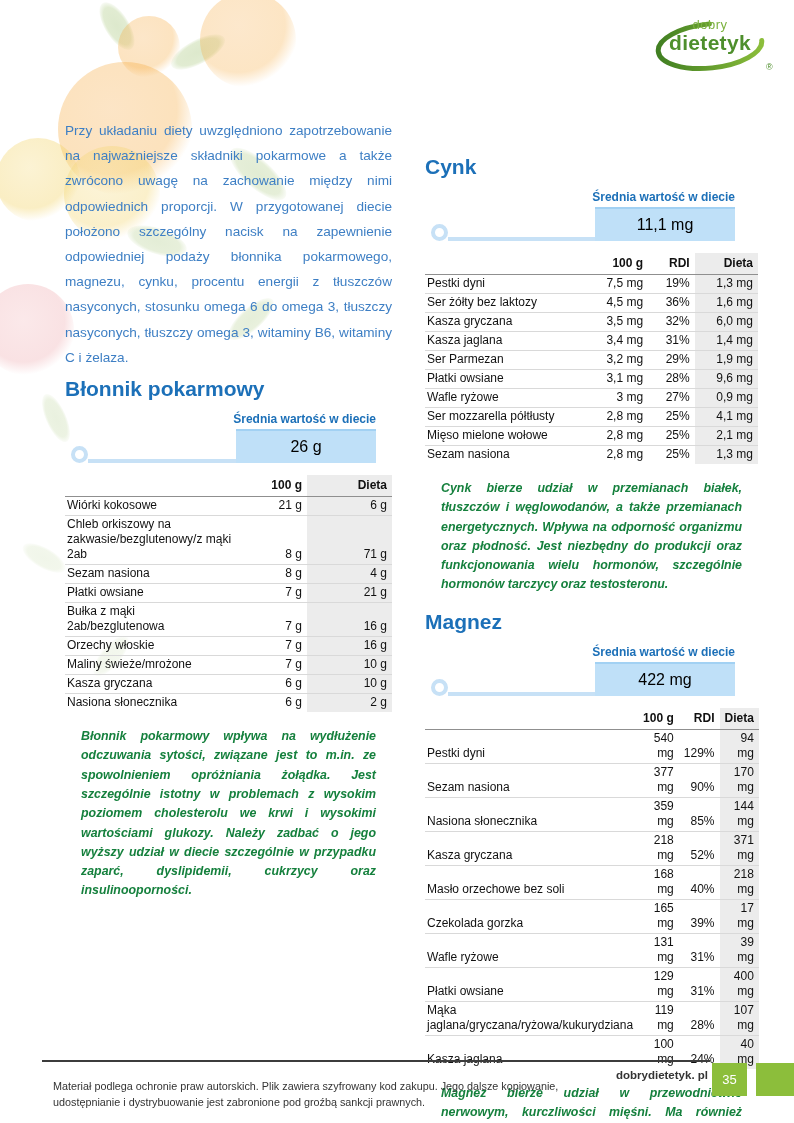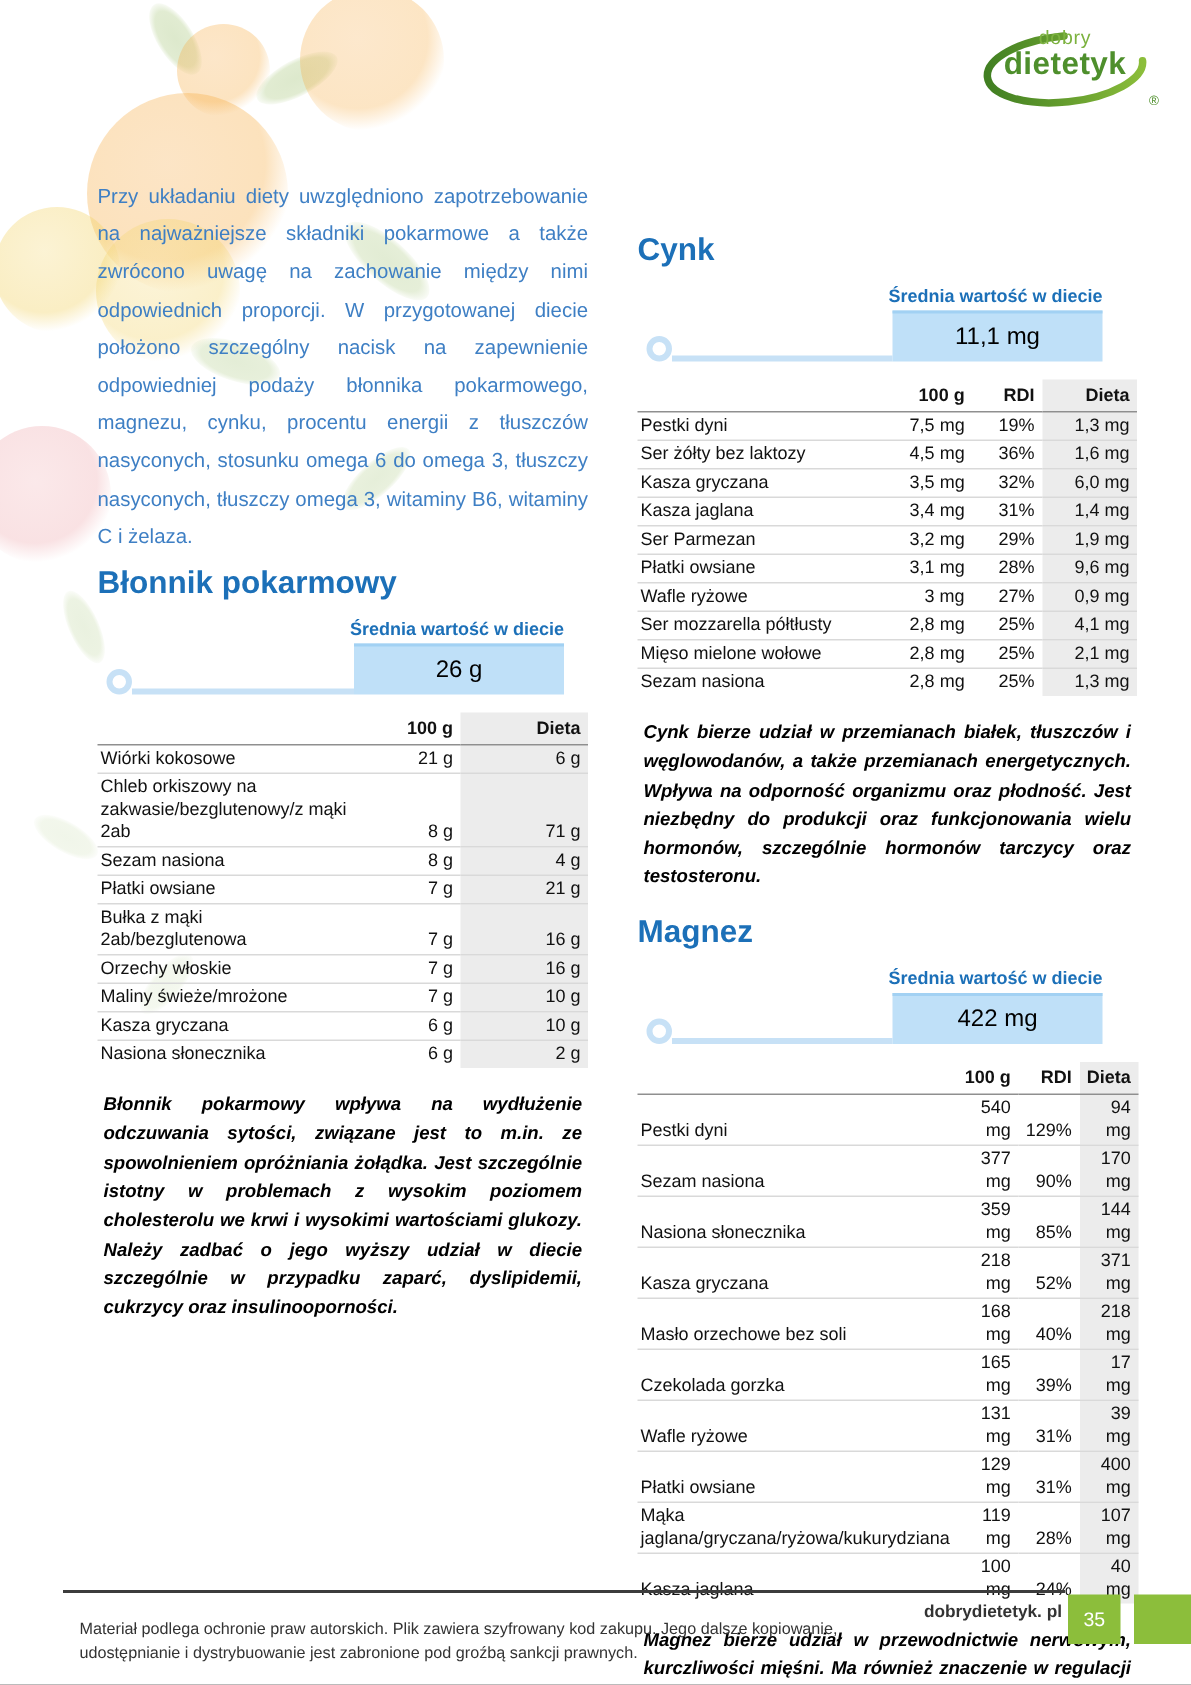--- a/index.html
+++ b/index.html
@@ -66,24 +66,24 @@
   .data-table td{text-align:right;vertical-align:bottom;padding:1px 5px 2px;line-height:15px;}
   .data-table .c-name{text-align:left;padding-left:2px;}
   .data-table .c-dieta{background:#ececec;}
   .data-table thead tr{border-bottom:1.5px solid #8f8f8f;}
   .data-table tbody tr{border-bottom:1px solid #d9d9d9;}
   .data-table tbody tr:last-child{border-bottom:none;}
   .t2 .col-0{width:53%;} .t2 .col-1{width:21%;} .t2 .col-2{width:26%;}
   .t3 .col-0{width:47%;} .t3 .col-1{width:20%;} .t3 .col-2{width:14%;text-align:right;} .t3 .col-3{width:19%;}
   
   .desc{
-    margin:15px 4px 0;
+    margin:15px 16px 0;
     font-size:12.4px;line-height:19.3px;
     font-weight:bold;font-style:italic;
-    text-align:justify;color:#000000;
+    text-align:justify;color:#15803d;
   }
   .sec-magnesium{margin-top:14px;}
   
   .footer-rule{position:absolute;left:42px;top:1060px;width:668px;height:2px;background:#3c3c3c;z-index:1;}
   .footer-note{position:absolute;left:42px;top:1067px;width:540px;font-size:10.8px;line-height:16.5px;color:#333;z-index:1;margin-left:11px;}
   .footer-site{position:absolute;left:560px;top:1069px;width:148px;text-align:right;font-size:11.5px;font-weight:bold;color:#333;z-index:1;text-decoration:none;}
   .page-badge{position:absolute;left:712px;top:1063px;width:35px;height:33px;background:#8cbe3b;color:#fff;display:flex;align-items:center;justify-content:center;font-size:13px;z-index:1;}
   .footer-bar{position:absolute;left:756px;top:1063px;width:38px;height:33px;background:#8cbe3b;z-index:1;}
 </style>
 </head>

